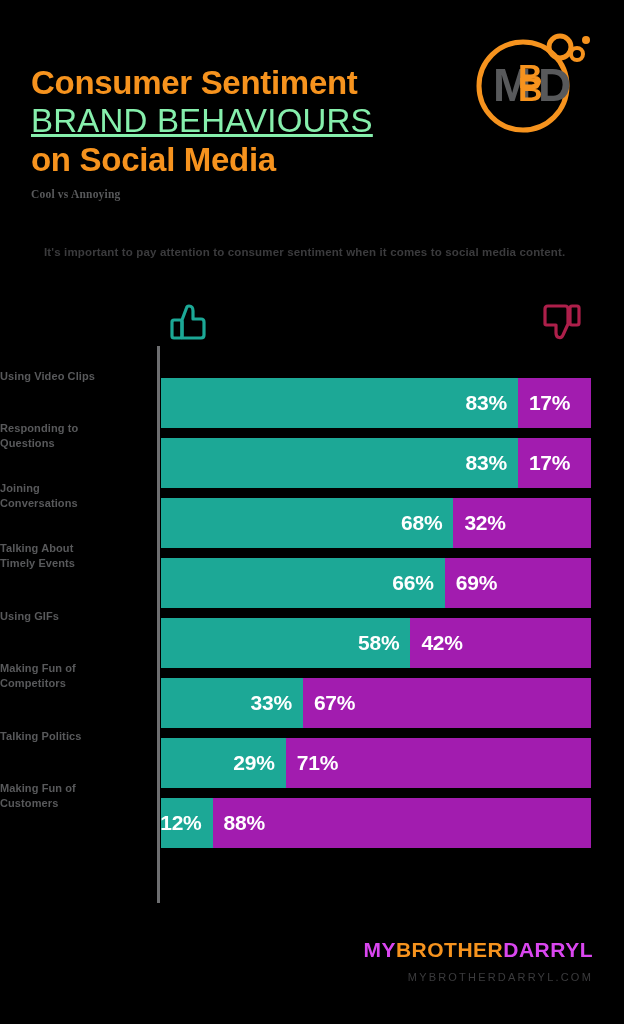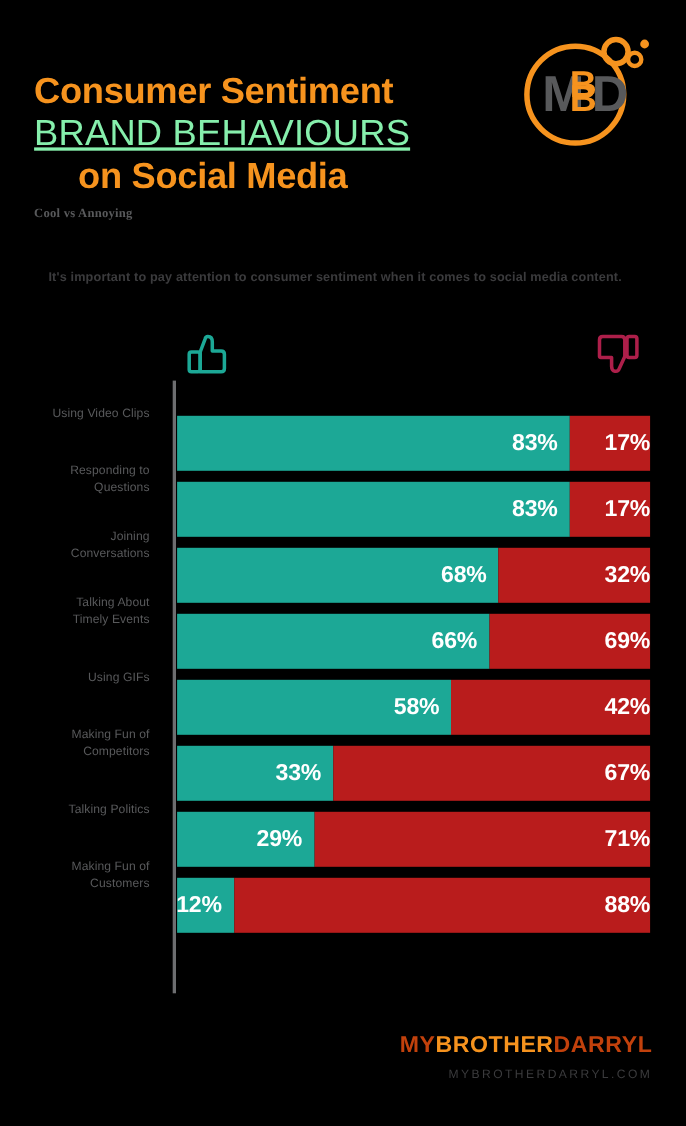--- a/index.html
+++ b/index.html
@@ -50,21 +50,20 @@
     text-decoration: underline;
   }
 
   .title-line3 {
     font-size: 33px;
     font-weight: bold;
     letter-spacing: -0.3px;
     line-height: 40px;
     color: #F6931E;
     white-space: nowrap;
-    margin-left: 40px;
   }
 
   .subtitle {
     margin-top: 8px;
     font-size: 11.5px;
     font-weight: bold;
     letter-spacing: 0.2px;
     color: #58595B;
     font-family: Liberation Serif, serif;
   }
@@ -140,23 +139,23 @@
     position: relative;
     height: 50px;
     margin-bottom: 10px;
     display: flex;
     align-items: center;
   }
 
   .row-label {
     width: 145px;
     padding-right: 9px;
-    text-align: right;
+    text-align: left;
     font-size: 11px;
-    font-weight: normal;
+    font-weight: bold;
     line-height: 15px;
     letter-spacing: 0.1px;
     color: #58595B;
     flex: 0 0 145px;
   }
 
   .bar-track {
     position: relative;
     margin-left: 16px;
     width: 430px;
@@ -172,22 +171,22 @@
     overflow: hidden;
     margin-top: 27px;
   }
 
   .seg-pos {
     background: #1CA896;
     justify-content: flex-end;
   }
 
   .seg-neg {
-    background: #b91c1c;
-    justify-content: flex-end;
+    background: #a21caf;
+    justify-content: flex-start;
   }
 
   .seg-val {
     font-size: 21px;
     font-weight: bold;
     color: #FFFFFF;
     letter-spacing: -0.2px;
     white-space: nowrap;
   }
 
@@ -210,21 +209,21 @@
     text-align: right;
   }
 
   .brand {
     font-size: 21px;
     font-weight: bold;
     letter-spacing: 0.5px;
     line-height: 24px;
     white-space: nowrap;
   }
-  .brand .b-gray { color: #c2410c; margin-top: 16px; }
+  .brand .b-gray { color: #d946ef; margin-top: 16px; }
   .brand .b-orange { color: #F6931E; }
 
   .brand-url {
     margin-top: 9px;
     font-size: 11px;
     font-weight: normal;
     letter-spacing: 2.2px;
     color: #3B3B3D;
     white-space: nowrap;
   }

